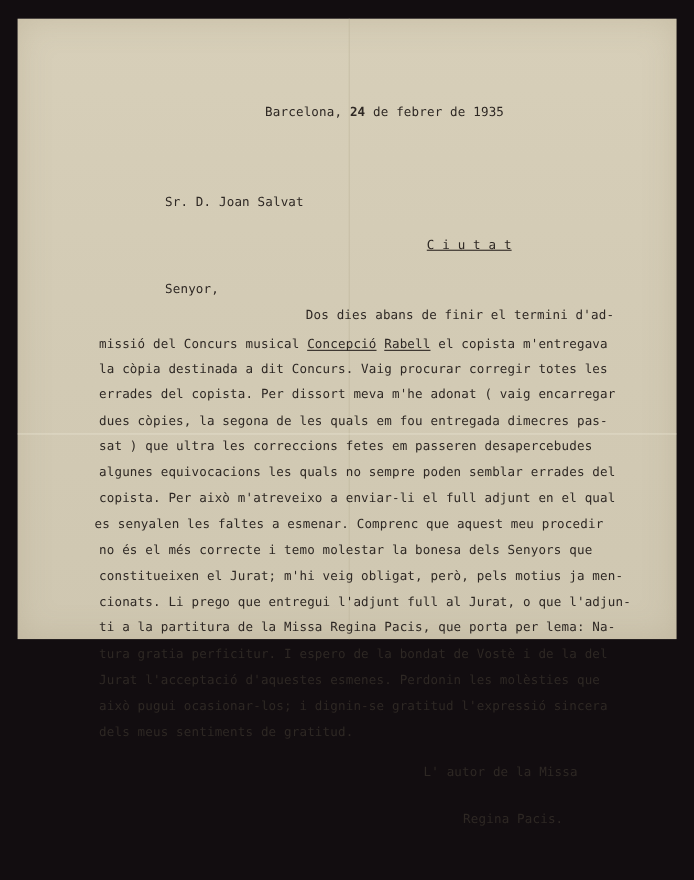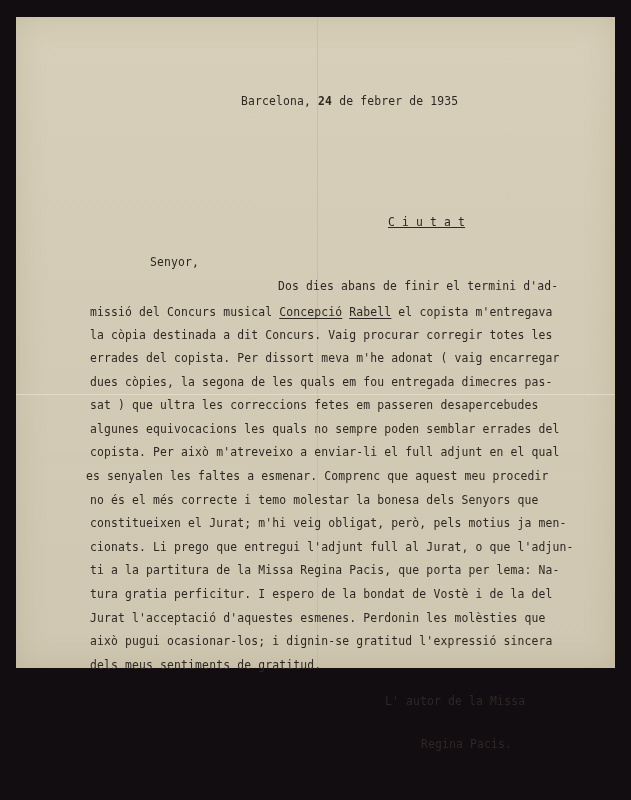--- a/index.html
+++ b/index.html
@@ -5,21 +5,21 @@
   html, body { margin: 0; padding: 0; }
   body {
     width: 631px; height: 800px;
     background: #120d10;
     position: relative;
     overflow: hidden;
   }
   .paper {
     position: absolute;
     left: 16px; top: 17px;
-    width: 599px; height: 651px;
+    width: 599px; height: 564px;
     background: linear-gradient(180deg, #d7cfb9 0%, #d3cbb5 45%, #cfc7b1 100%);
     box-shadow: inset 0 0 30px rgba(150,135,105,0.25);
   }
   .fold-v {
     position: absolute; left: 301px; top: 0; width: 1px; height: 100%;
     background: rgba(190,180,155,0.55);
   }
   .fold-h {
     position: absolute; left: 0; top: 377px; width: 100%; height: 1px;
     background: rgba(240,235,220,0.5);
@@ -38,20 +38,21 @@
 </style>
 </head>
 <body>
 
 <div class="paper">
   <div class="fold-v"></div>
   <div class="fold-h"></div>
 
   <div class="tw" style="left:225px; top:73px;"><span>Barcelona,</span> <span class="bold">24</span> <span>de febrer de 1935</span></div>
 
+  <div class="tw" style="left:134px; top:155px;">Sr. D. Joan Salvat</div>
   <div class="tw" style="left:372px; top:194px;text-decoration:underline;">C i u t a t</div>
 
   <div class="tw" style="left:134px; top:234px;">Senyor,</div>
 
   <div>
     <div class="tw" style="left:262px; top:258px;">Dos dies abans de finir el termini d'ad-</div>
     <div class="tw" style="left:74px; top:284px;"><span>missió del Concurs musical </span><span class="u">Concepció</span> <span class="u">Rabell</span><span> el copista m'entregava</span></div>
     <div class="tw" style="left:74px; top:307px;">la còpia destinada a dit Concurs. Vaig procurar corregir totes les</div>
     <div class="tw" style="left:74px; top:330px;">errades del copista. Per dissort meva m'he adonat ( vaig encarregar</div>
     <div class="tw" style="left:74px; top:354px;">dues còpies, la segona de les quals em fou entregada dimecres pas-</div>

